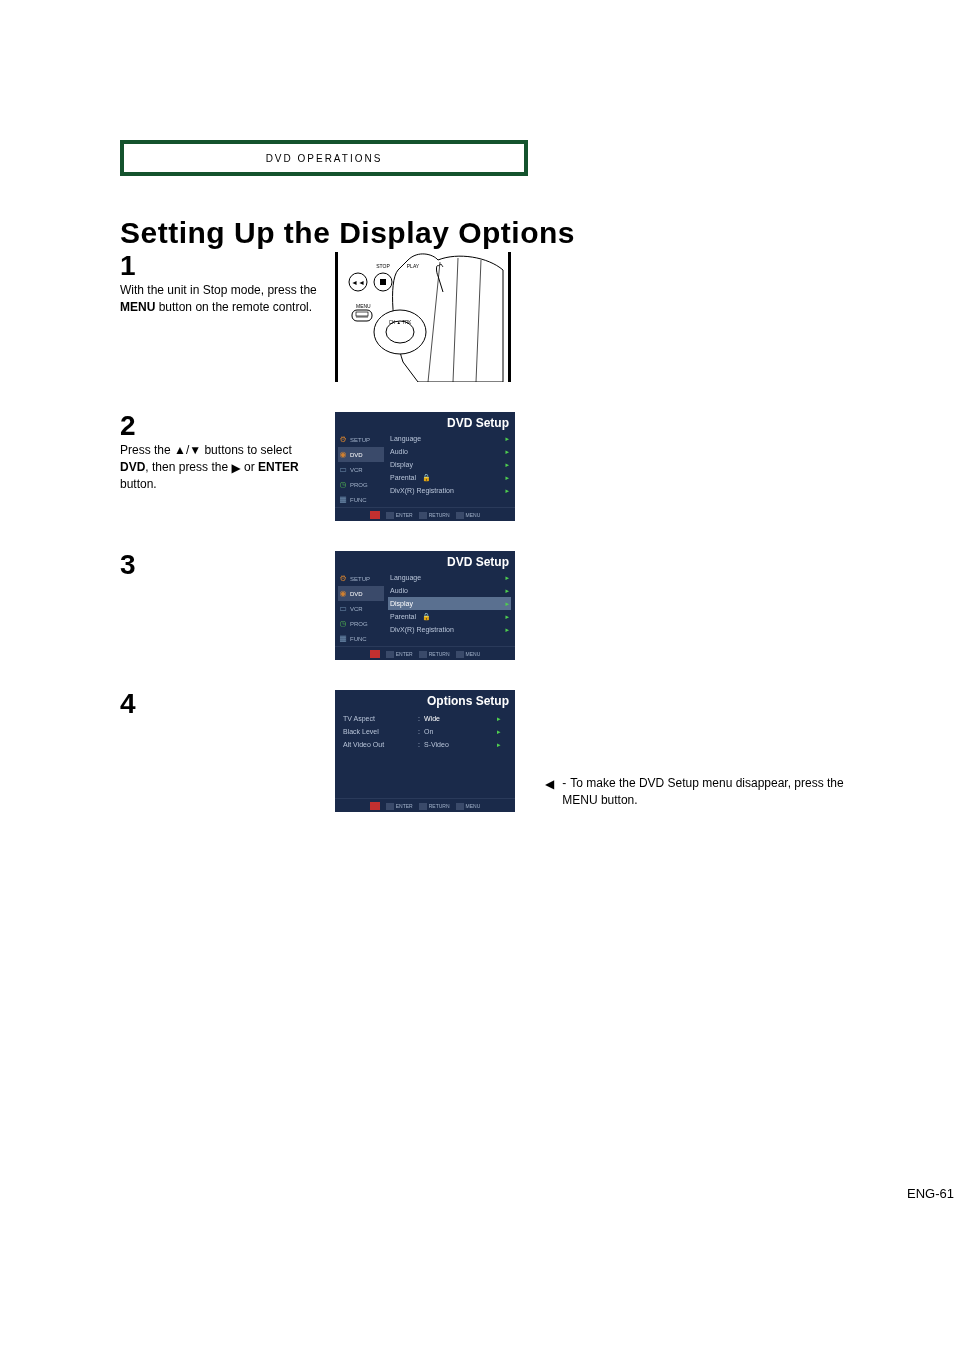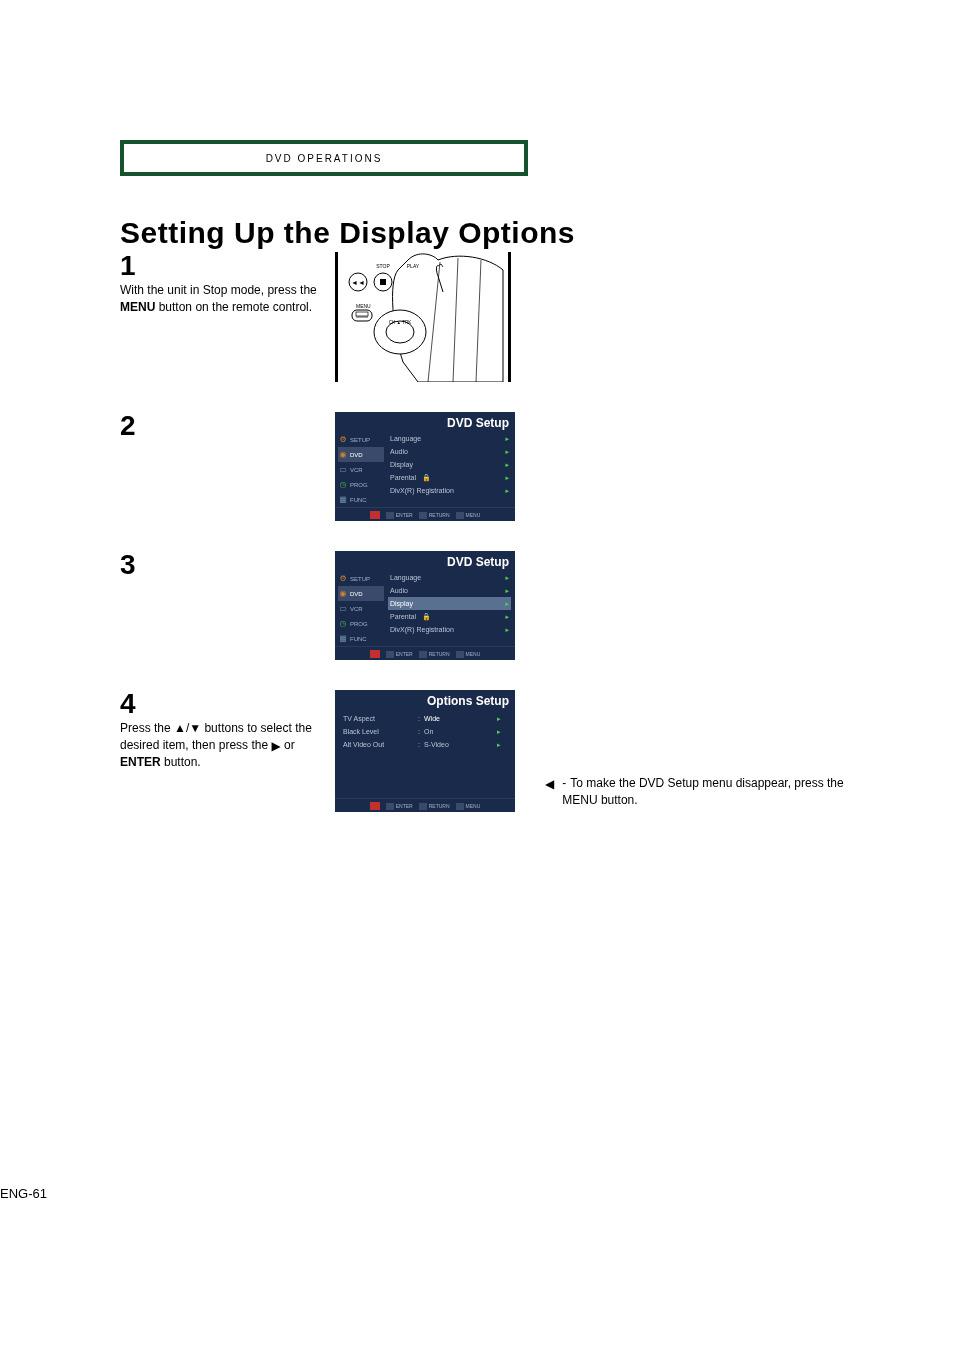--- a/index.html
+++ b/index.html
@@ -169,21 +169,21 @@
     width: 300px;
   }
   .sidenote .ptr { font-size: 12px; margin-top: 2px;}
   .sidenote .dash { margin-right: 4px;}
   .sidenote .txt { font-size: 12px; line-height: 1.4;}
   .footer {
     position: absolute;
     bottom: 150px;
     left: 0;
     width: 100%;
-    text-align: left;
+    text-align: right;
     font-size: 13px;
     margin-top: 8px;
   }
   .tri { display: inline-block; position: relative; top: 1px;}
 </style>
 </head>
 <body>
 
 <div class="page">
 
@@ -230,20 +230,23 @@
           <path d="M 100 14 C 98 12, 98 20, 100 24 L 105 40" fill="none" stroke="#000" stroke-width="1"></path>
           <path d="M 100 14 L 103 12 L 105 15" fill="none" stroke="#000" stroke-width="0.8"></path>
         </svg>
       </div>
     </div>
   </div>
 
   <div class="step-row">
     <div class="step-text">
       <div class="step-num">2</div>
+      <div class="step-body">
+        <span>Press the ▲/▼ buttons to select </span><b>DVD</b><span>, then press the </span><span class="tri">▶</span><span> or </span><b>ENTER</b><span> button.</span>
+      </div>
     </div>
     <div class="step-illustration">
       <div class="osd-screen">
         <div class="osd-header">DVD Setup</div>
         <div class="osd-body">
           <div class="osd-sidebar">
             <div class="osd-side-item">
                 <span class="osd-side-icon" style="color:#d08030">⚙</span>
                 <span>SETUP</span>
               </div>
@@ -374,23 +377,20 @@
               <span>MENU</span>
             </span>
         </div>
       </div>
     </div>
   </div>
 
   <div class="step-row">
     <div class="step-text">
       <div class="step-num">4</div>
-      <div class="step-body">
-        <span>Press the ▲/▼ buttons to select the desired item, then press the </span><span class="tri">▶</span><span> or </span><b>ENTER</b><span> button.</span>
-      </div>
     </div>
     <div class="step-illustration">
       <div class="osd-screen display-setup">
         <div class="osd-header">Options Setup</div>
         <div class="osd-body">
           <div class="osd-item">
               <span>TV Aspect</span>
               <span class="colon">:</span>
               <span class="val hl">Wide</span>
               <span class="osd-arrow">▸</span>

